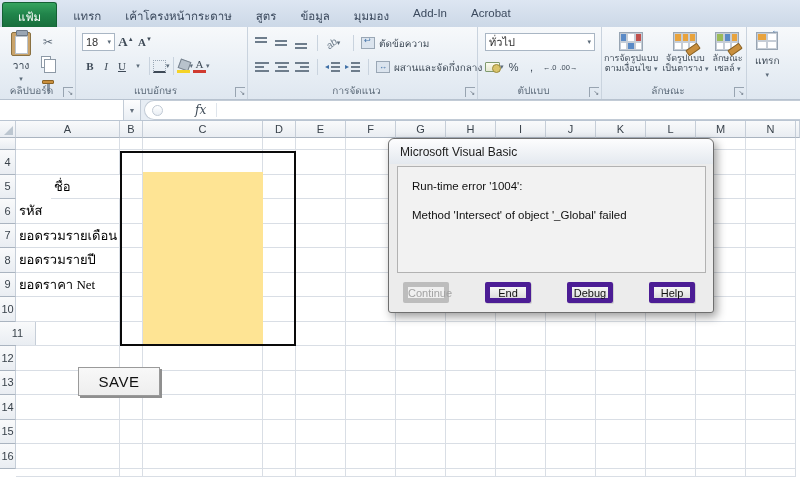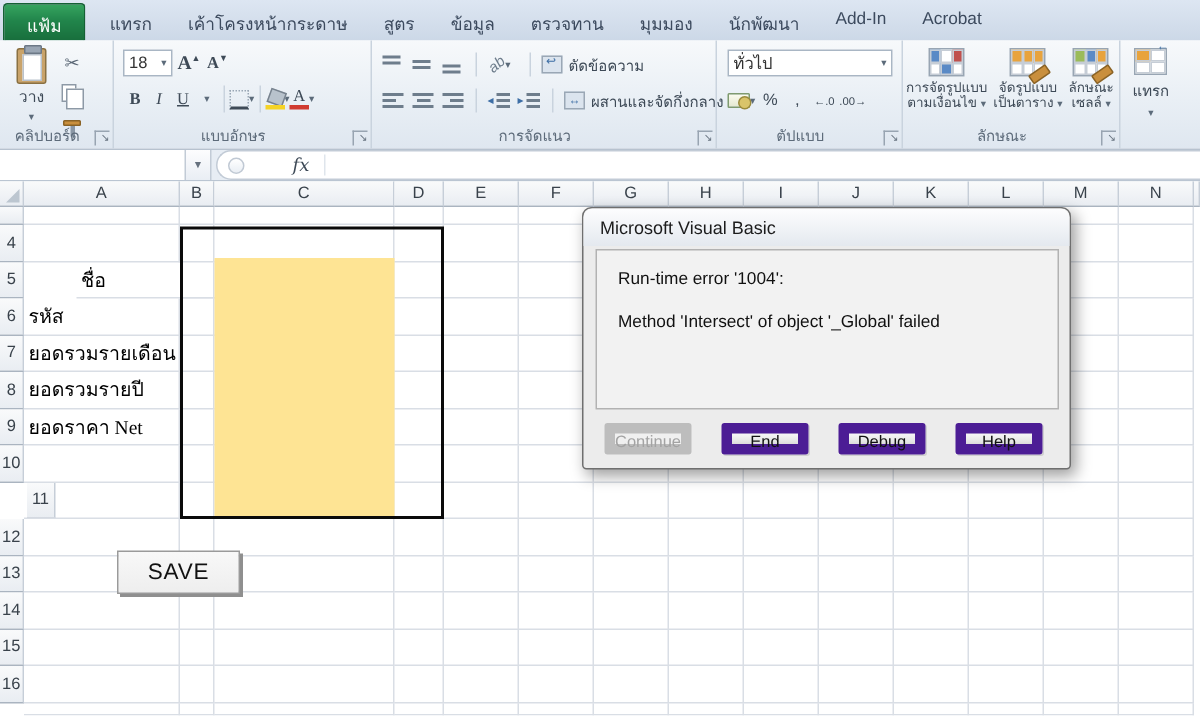--- a/index.html
+++ b/index.html
@@ -158,38 +158,36 @@
     box-shadow:3px 4px 10px rgba(0,0,0,0.38); }
   .vb-title { height:25px; border-radius:6px 6px 0 0;
     background:linear-gradient(#fdfdfe,#eef1f5 60%,#e4e9ef);
     font-size:12px; color:#1c1c1c; display:flex; align-items:center; padding-left:11px; }
   .vb-frame { position:absolute; left:8px; top:27px; width:309px; height:107px;
     border:1px solid #b2b2b2; background:#f2f2f2; padding:13px 14px; }
   .vb-msg { font-size:11.5px; color:#111; }
   .vb-msg + .vb-msg { margin-top:17px; }
   .vb-buttons { position:absolute; left:14px; right:18px; bottom:9px;
     display:flex; justify-content:space-between; }
-  .vbbtn { width:58px; height:21px; font-family:"Liberation Sans",sans-serif; font-size:11px;
+  .vbbtn { width:46px; height:21px; font-family:"Liberation Sans",sans-serif; font-size:11px;
     color:#111; background:linear-gradient(#f7f7f7,#e9e9e9 60%,#dcdcdc);
-    border:7px solid #4c1d95; border-radius:2px; box-shadow:1px 1px 0 rgba(0,0,0,0.12); }
+    border:5px solid #4c1d95; border-radius:2px; box-shadow:1px 1px 0 rgba(0,0,0,0.12); }
   .vbbtn.disabled { color:#a3a3a3; border-color:#bdbdbd; background:#f0f0f0; box-shadow:none; }
 </style>
 </head>
 <body>
 
 <div class="tabbar">
   <div class="tab-file">แฟ้ม</div>
   <div style="display:flex;align-items:flex-end;">
       <div class="tab">แทรก</div>
       <div class="tab">เค้าโครงหน้ากระดาษ</div>
       <div class="tab">สูตร</div>
       <div class="tab">ข้อมูล</div>
-      <div class="tab">ตรวจทาน</div>
       <div class="tab">มุมมอง</div>
-      <div class="tab">นักพัฒนา</div>
       <div class="tab">Add-In</div>
       <div class="tab">Acrobat</div>
     </div>
 </div>
 
 <div class="ribbon">
 
   <div class="group" style="left:0;width:76px;">
     <div class="paste-btn">
       <span class="clip"></span>
@@ -546,21 +544,21 @@
     <div class="cell" style="left: 296px; top: 176px; width: 50px; height: 24.5px;"></div>
     <div class="cell" style="left: 346px; top: 176px; width: 50px; height: 24.5px;"></div>
     <div class="cell" style="left: 396px; top: 176px; width: 50px; height: 24.5px;"></div>
     <div class="cell" style="left: 446px; top: 176px; width: 50px; height: 24.5px;"></div>
     <div class="cell" style="left: 496px; top: 176px; width: 50px; height: 24.5px;"></div>
     <div class="cell" style="left: 546px; top: 176px; width: 50px; height: 24.5px;"></div>
     <div class="cell" style="left: 596px; top: 176px; width: 50px; height: 24.5px;"></div>
     <div class="cell" style="left: 646px; top: 176px; width: 50px; height: 24.5px;"></div>
     <div class="cell" style="left: 696px; top: 176px; width: 50px; height: 24.5px;"></div>
     <div class="cell" style="left: 746px; top: 176px; width: 50px; height: 24.5px;"></div>
-    <div class="rowhead" style="left: 18px; top: 200.5px; width: 19px; height: 24.5px;">11</div>
+    <div class="rowhead" style="left: 0px; top: 200.5px; width: 36px; height: 24.5px;">11</div>
     <div class="cell" style="left: 16px; top: 200.5px; width: 104px; height: 24.5px;"></div>
     <div class="cell" style="left: 120px; top: 200.5px; width: 23px; height: 24.5px;"></div>
     <div class="cell" style="left: 143px; top: 200.5px; width: 120px; height: 24.5px;"></div>
     <div class="cell" style="left: 263px; top: 200.5px; width: 33px; height: 24.5px;"></div>
     <div class="cell" style="left: 296px; top: 200.5px; width: 50px; height: 24.5px;"></div>
     <div class="cell" style="left: 346px; top: 200.5px; width: 50px; height: 24.5px;"></div>
     <div class="cell" style="left: 396px; top: 200.5px; width: 50px; height: 24.5px;"></div>
     <div class="cell" style="left: 446px; top: 200.5px; width: 50px; height: 24.5px;"></div>
     <div class="cell" style="left: 496px; top: 200.5px; width: 50px; height: 24.5px;"></div>
     <div class="cell" style="left: 546px; top: 200.5px; width: 50px; height: 24.5px;"></div>

